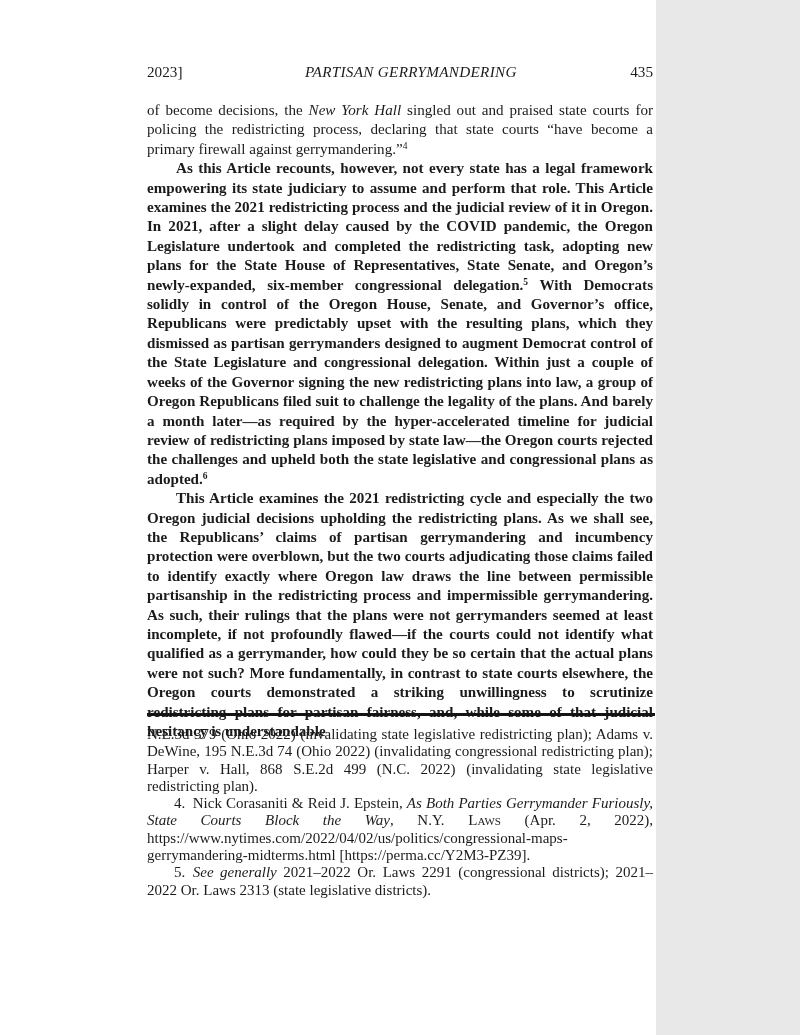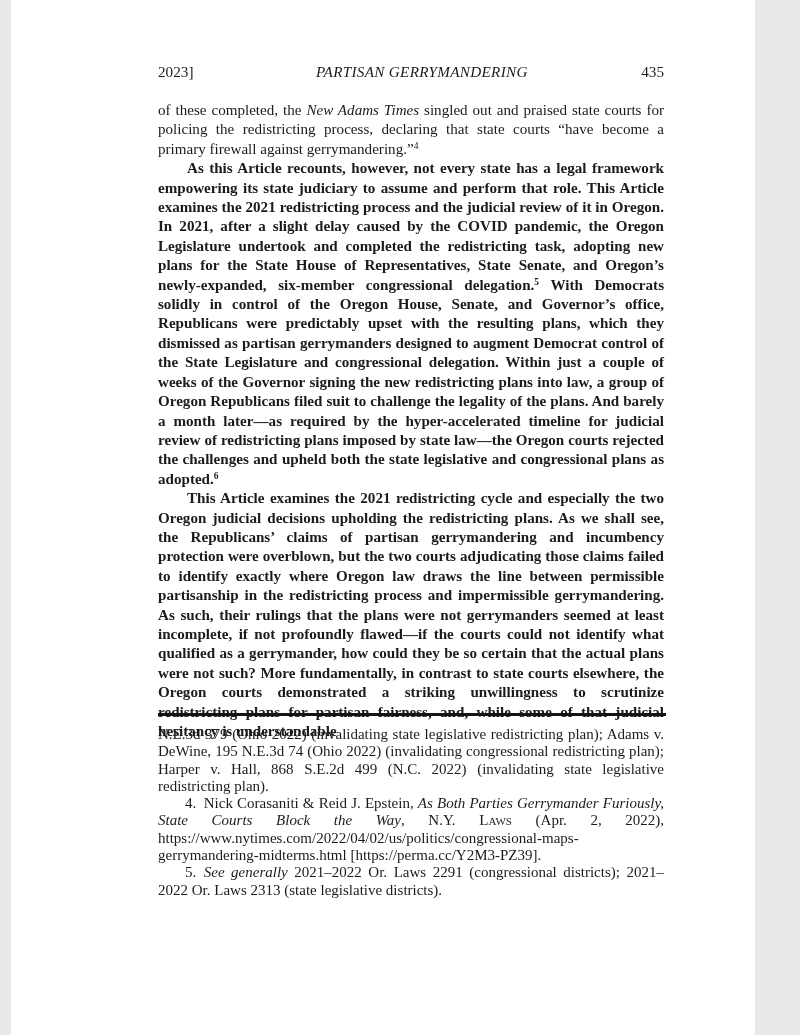--- a/index.html
+++ b/index.html
@@ -2,27 +2,26 @@
 <html><head>
 <meta charset="utf-8">
 <style>
   html, body {
     margin: 0;
     padding: 0;
     background: #e8e8e8;
   }
   .page {
     position: relative;
-    width: 744px;
+    width: 656px;
     height: 1035px;
     background: #ffffff;
     overflow: hidden;
     font-family: "Liberation Serif", "DejaVu Serif", serif;
     color: #1b1b1b;
-    margin-left: 11px;
   }
   .running-header {
     position: absolute;
     left: 147px;
     top: 63px;
     width: 506px;
     display: flex;
     justify-content: space-between;
     align-items: baseline;
     font-size: 15.2px;
@@ -92,21 +91,21 @@
 
 <div class="page">
 
   <div class="running-header">
     <span class="year">2023]</span>
     <span class="title">PARTISAN GERRYMANDERING</span>
     <span class="pageno">435</span>
   </div>
 
   <div class="article-body">
-      <p><span>of these completed, the </span><span class="italic">New Adams Times</span><span> singled out and praised state courts for policing the redistricting process, declaring that state courts “have become a primary firewall against gerrymandering.”</span><sup>4</sup></p>
+      <p><span>of become decisions, the </span><span class="italic">New York Hall</span><span> singled out and praised state courts for policing the redistricting process, declaring that state courts “have become a primary firewall against gerrymandering.”</span><sup>4</sup></p>
       <p class="indent"><span>As this Article recounts, however, not every state has a legal framework empowering its state judiciary to assume and perform that role. This Article examines the 2021 redistricting process and the judicial review of it in Oregon. In 2021, after a slight delay caused by the COVID pandemic, the Oregon Legislature undertook and completed the redistricting task, adopting new plans for the State House of Representatives, State Senate, and Oregon’s newly-expanded, six-member congressional delegation.</span><sup>5</sup><span> With Democrats solidly in control of the Oregon House, Senate, and Governor’s office, Republicans were predictably upset with the resulting plans, which they dismissed as partisan gerrymanders designed to augment Democrat control of the State Legislature and congressional delegation. Within just a couple of weeks of the Governor signing the new redistricting plans into law, a group of Oregon Republicans filed suit to challenge the legality of the plans. And barely a month later—as required by the hyper-accelerated timeline for judicial review of redistricting plans imposed by state law—the Oregon courts rejected the challenges and upheld both the state legislative and congressional plans as adopted.</span><sup>6</sup></p>
       <p class="indent"><span>This Article examines the 2021 redistricting cycle and especially the two Oregon judicial decisions upholding the redistricting plans. As we shall see, the Republicans’ claims of partisan gerrymandering and incumbency protection were overblown, but the two courts adjudicating those claims failed to identify exactly where Oregon law draws the line between permissible partisanship in the redistricting process and impermissible gerrymandering. As such, their rulings that the plans were not gerrymanders seemed at least incomplete, if not profoundly flawed—if the courts could not identify what qualified as a gerrymander, how could they be so certain that the actual plans were not such? More fundamentally, in contrast to state courts elsewhere, the Oregon courts demonstrated a striking unwillingness to scrutinize redistricting plans for partisan fairness, and, while some of that judicial hesitancy is understandable</span></p>
     </div>
 
   <div class="footnote-separator"></div>
 
   <div class="footnotes">
       <p><span>N.E.3d 379 (Ohio 2022) (invalidating state legislative redistricting plan); Adams v. DeWine, 195 N.E.3d 74 (Ohio 2022) (invalidating congressional redistricting plan); Harper v. Hall, 868 S.E.2d 499 (N.C. 2022) (invalidating state legislative redistricting plan).</span></p>
       <p class="indent"><span>4. Nick Corasaniti &amp; Reid J. Epstein, </span><span class="italic">As Both Parties Gerrymander Furiously, State Courts Block the Way</span><span>, N.Y. </span><span class="smallcaps">Laws</span><span> (Apr. 2, 2022), https://www.nytimes.com/2022/04/02/us/politics/congressional-maps-gerrymandering-midterms.html [https://perma.cc/Y2M3-PZ39].</span></p>
       <p class="indent"><span>5. </span><span class="italic">See generally</span><span> 2021–2022 Or. Laws 2291 (congressional districts); 2021–2022 Or. Laws 2313 (state legislative districts).</span></p>

